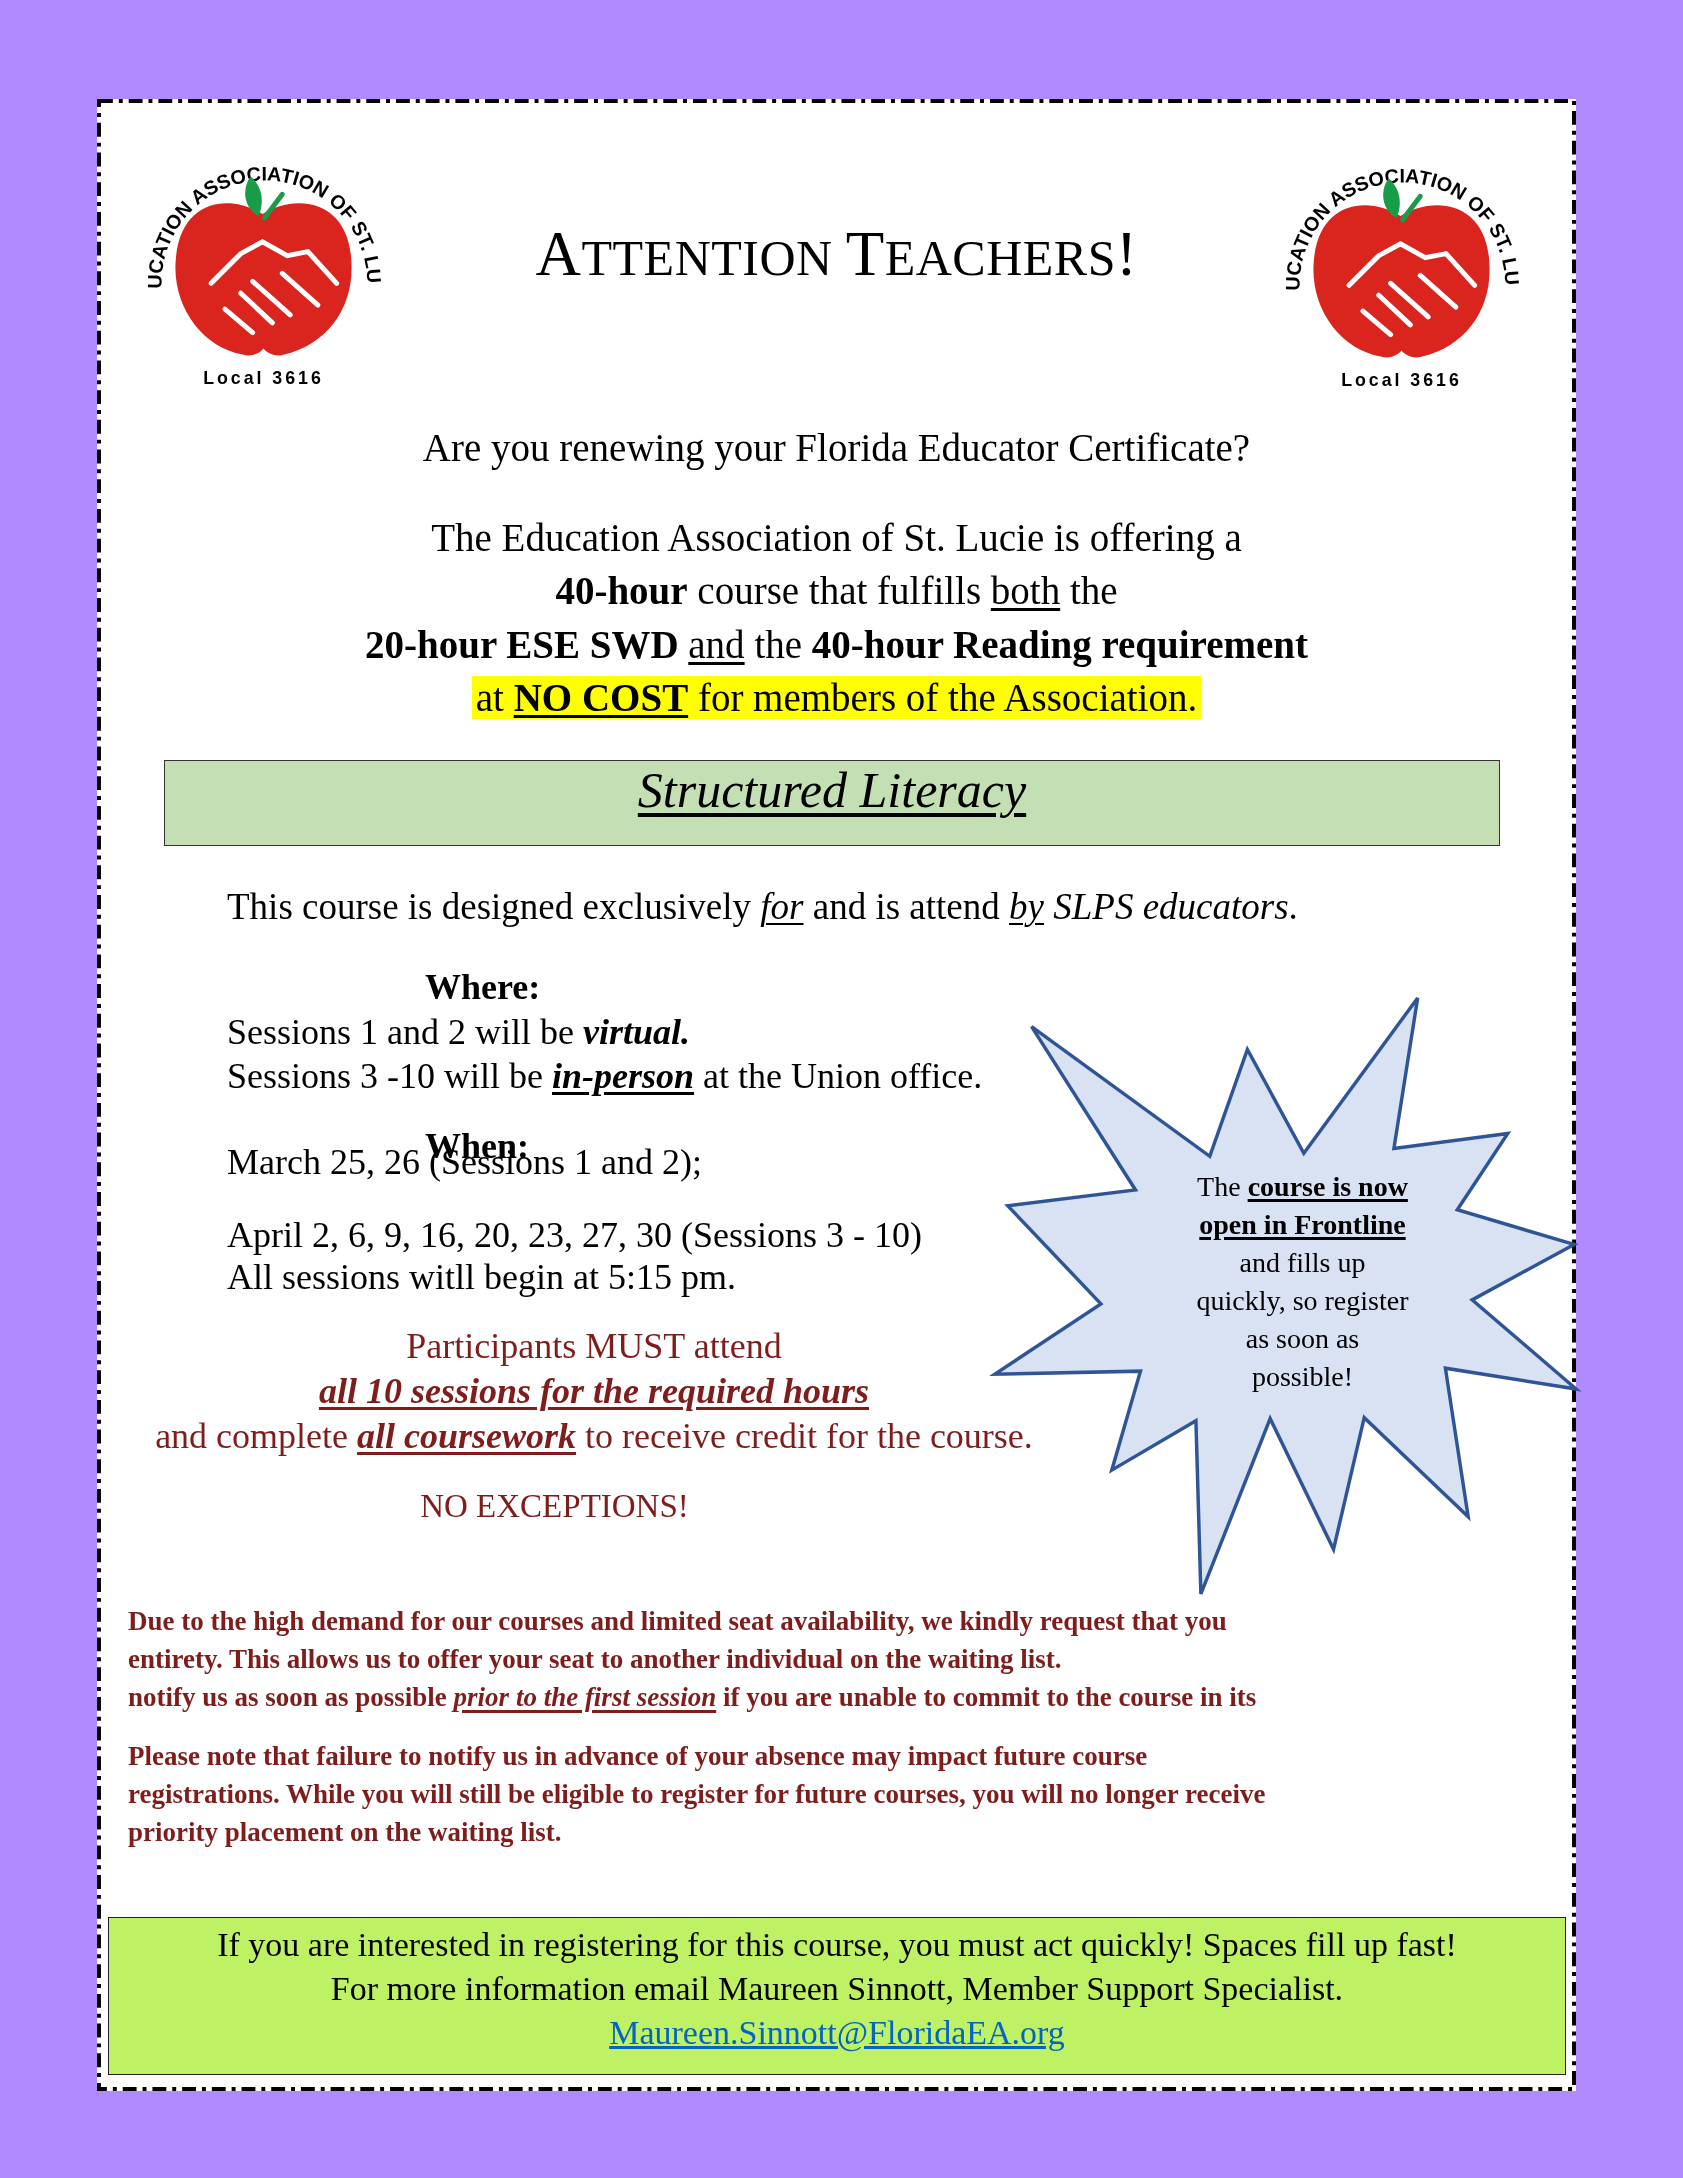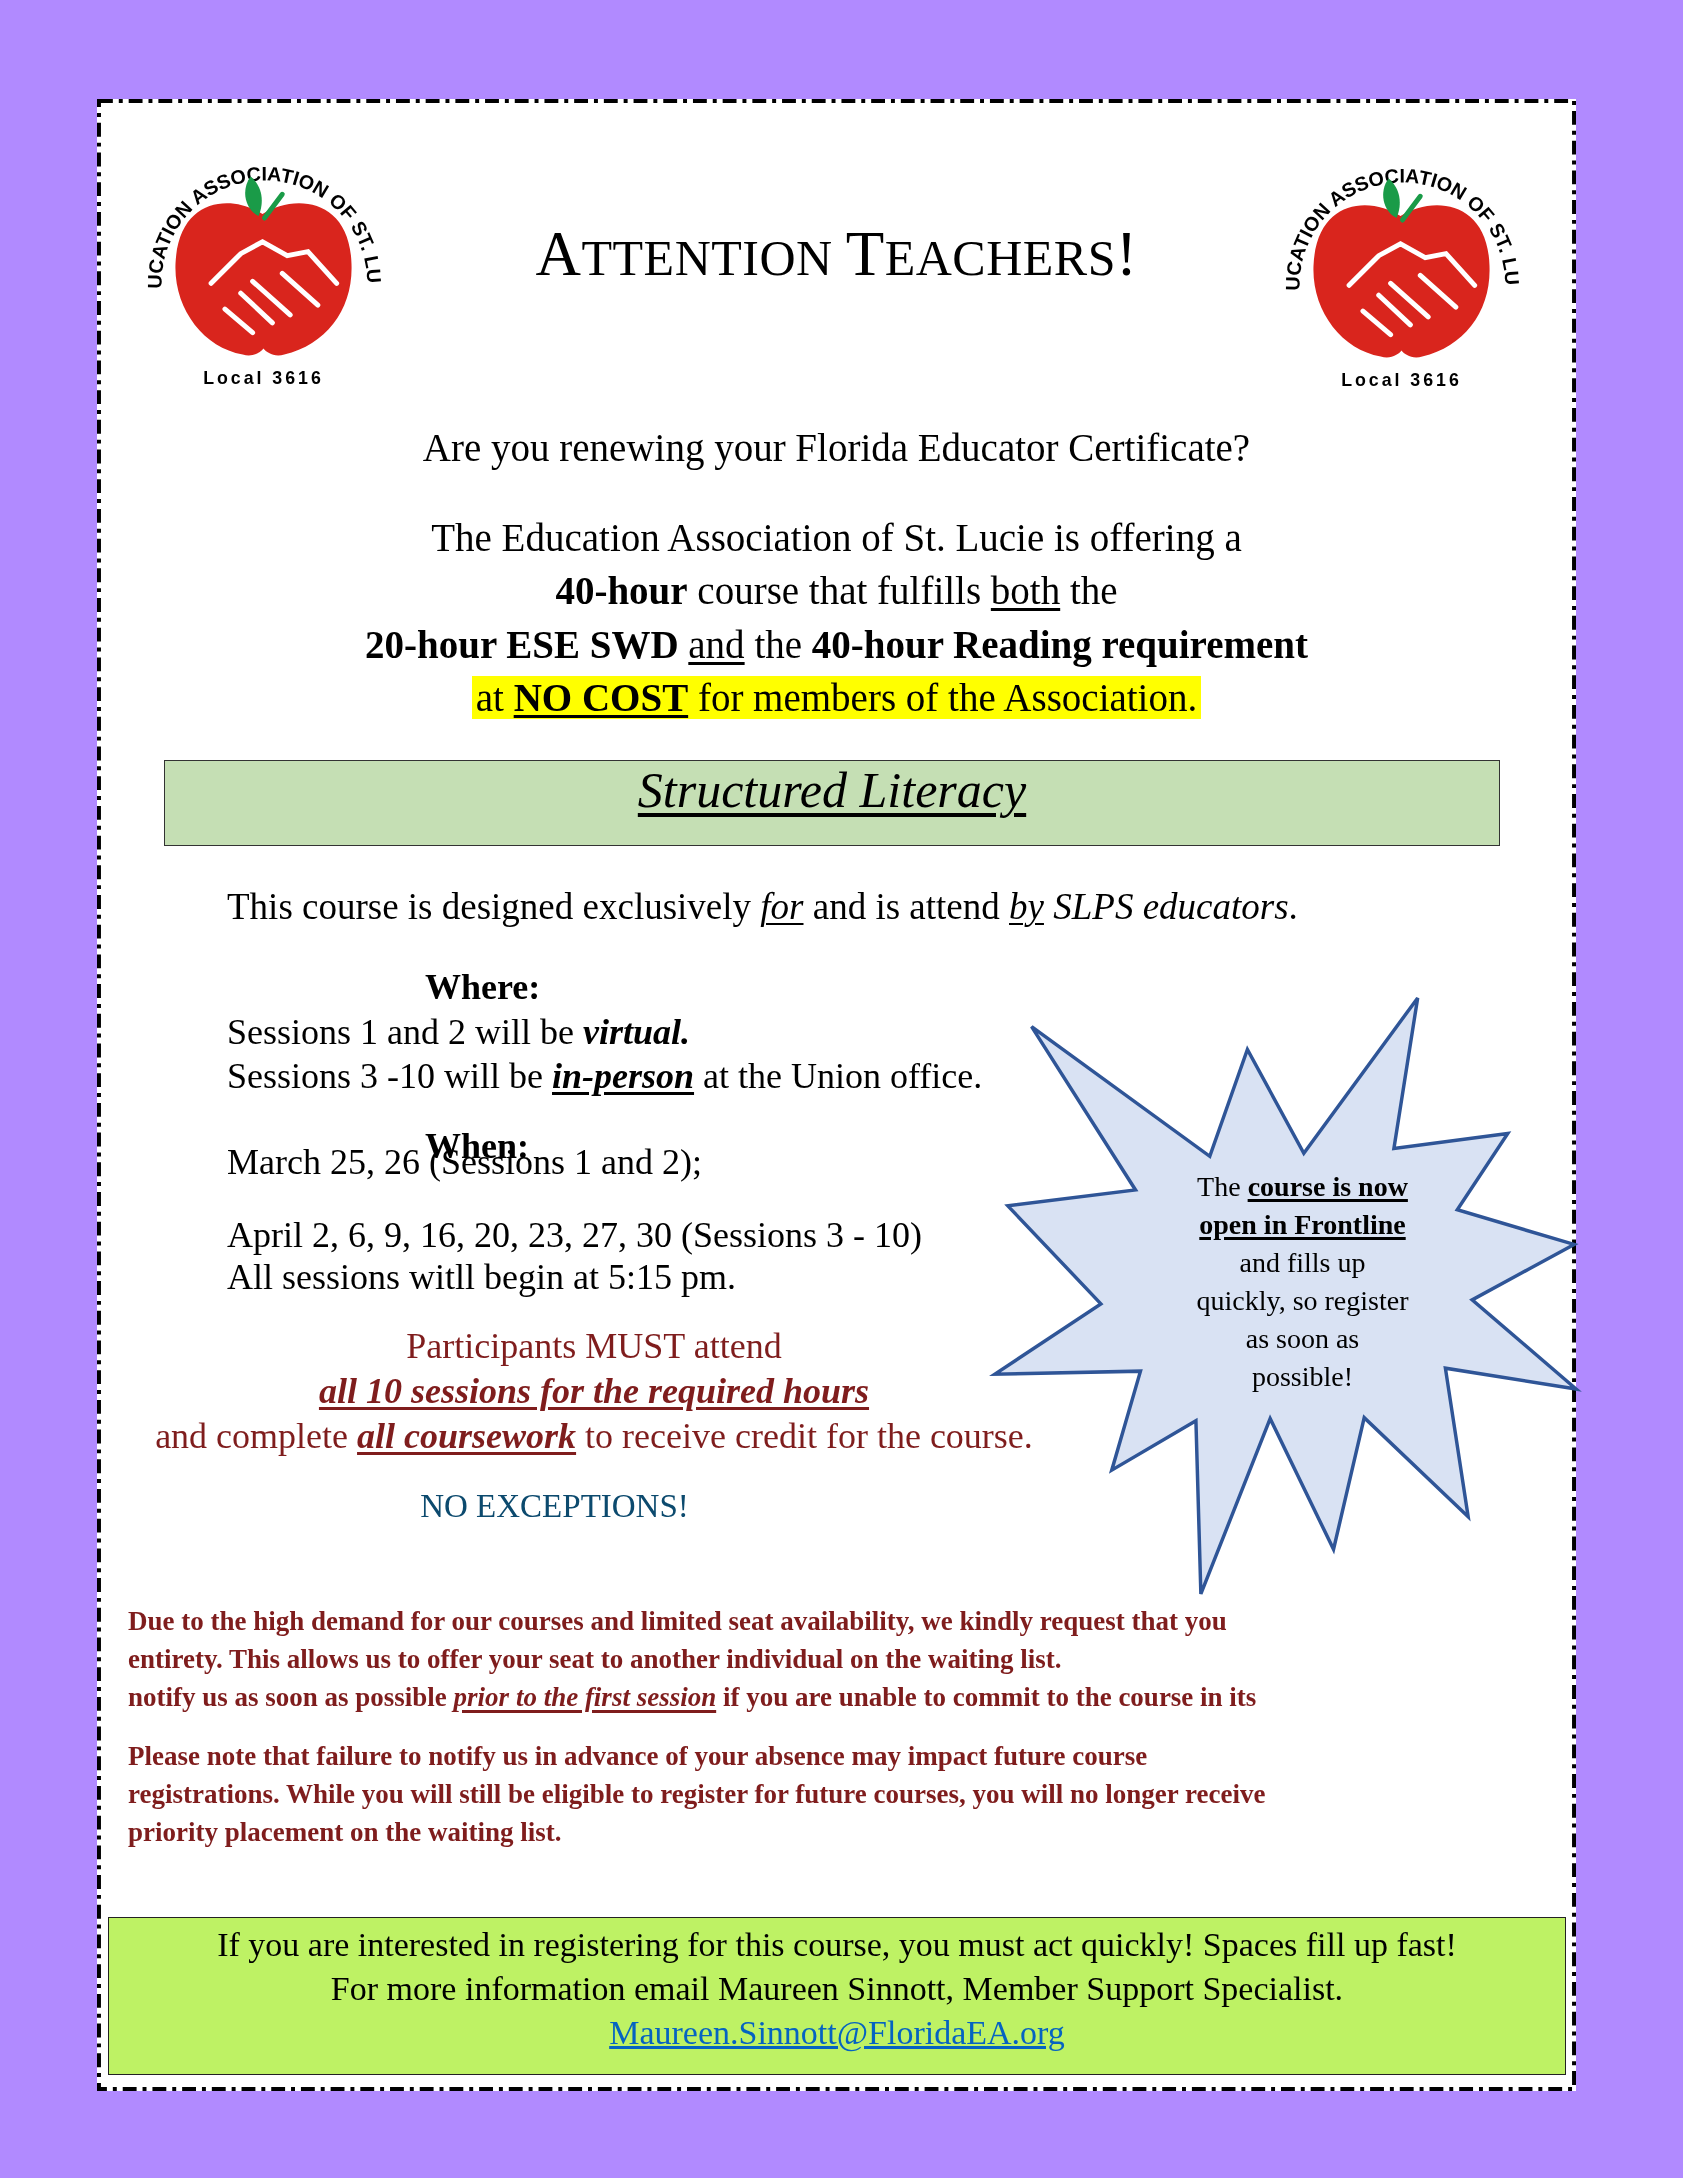--- a/index.html
+++ b/index.html
@@ -14,21 +14,21 @@
   .title .sm { font-size:50px; }
   .lead { font-size:39px; line-height:53px; left:97px; width:1479px; text-align:center; }
   .u { text-decoration:underline; text-decoration-thickness:3px; text-underline-offset:4px; }
   .b { font-weight:bold; }
   .i { font-style:italic; }
   .hl { background:#ffff00; padding:0 4px; }
   .banner { left:164px; top:760px; width:1336px; height:86px; background:#c5dfb4; border:1.5px solid #333; box-sizing:border-box; display:flex; align-items:flex-start; justify-content:center; }
   .banner span { font-size:50px; font-style:italic; text-decoration:underline; text-decoration-thickness:4px; text-underline-offset:6px; }
   .body { font-size:36px; line-height:45px; }
   .red { color:#7f1d1d; }
-  .navy { color:#0c4a6e; }
+  .navy { color:#7f1d1d; }
   .blue { color:#7f1d1d; font-weight:bold; font-size:27px; line-height:38px; }
   .footer { left:108px; top:1917px; width:1458px; height:158px; background:#bef264; border:1.5px solid #222; box-sizing:border-box; text-align:center; font-size:34px; line-height:44px; padding-top:5px; }
   .footer a { color:#0563c1; text-decoration:underline; }
   .star-text { left:1139px; width:327px; top:1168px; text-align:center; font-size:28px; line-height:38px; }
   .star-text .u { text-decoration-thickness:3px; text-underline-offset:3px; }
 </style>
 </head>
 <body>
 
 <div class="page"></div>

